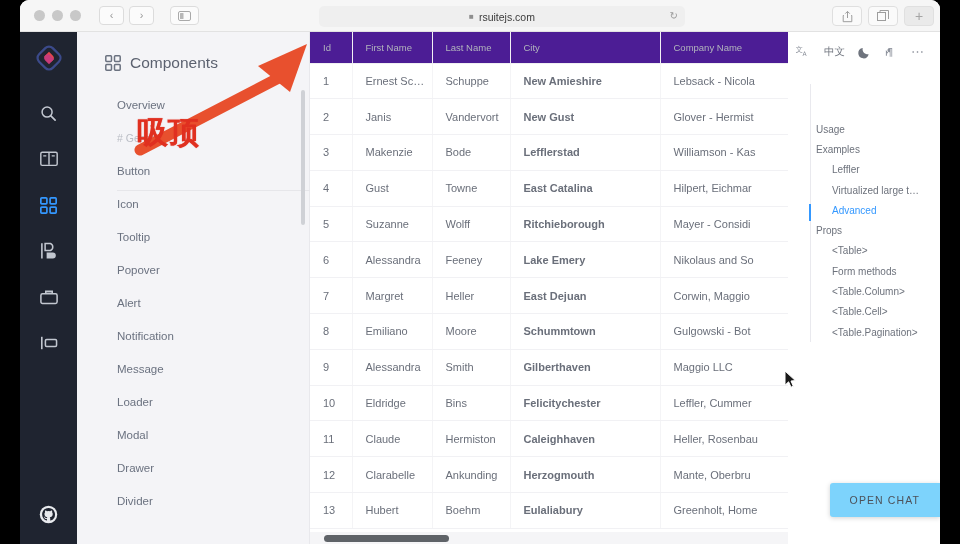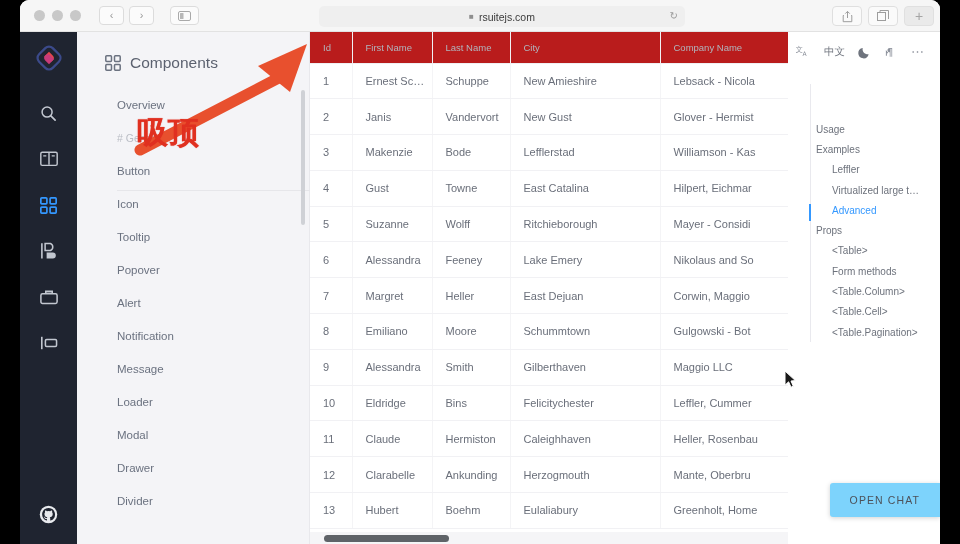--- a/index.html
+++ b/index.html
@@ -113,32 +113,32 @@
   
   #main {
     position: absolute; left: 290px; top: 0; width: 478px; height: 512px;
     background: #fff; overflow: hidden;
   }
   #data-table { width: 100%; border-collapse: collapse; table-layout: fixed; }
   #data-table th {
     height: 31px; font-size: 9.5px; font-weight: 400; color: #b2b5bd;
     text-align: left; padding-left: 13px;
     border-bottom: 1px solid #efeff2; border-right: 1px solid #f1f1f4;
-    background: #b91c1c;
+    background: #4c1d95;
   }
   #data-table td {
     height: 35.8px; font-size: 11px; color: #6a6f7a;
     padding-left: 13px;
     border-bottom: 1px solid #f1f1f4; border-right: 1px solid #f4f4f6;
     white-space: nowrap; overflow: hidden; text-overflow: ellipsis;
   }
   .col-id    { width: 42px; }
   .col-first { width: 80px; }
   .col-last  { width: 78px; }
-  .col-city  { width: 150px; }
+  .col-city  { width: 150px; font-weight: bold; }
   .col-comp  { width: 128px; }
 
   #h-scrollbar-track {
     position: absolute; left: 0; bottom: 0; width: 478px; height: 12px;
     background: #f5f5f7;
   }
   #h-scrollbar-thumb {
     position: absolute; left: 14px; top: 3px; width: 125px; height: 7px;
     background: #5f6368; border-radius: 4px;
   }

